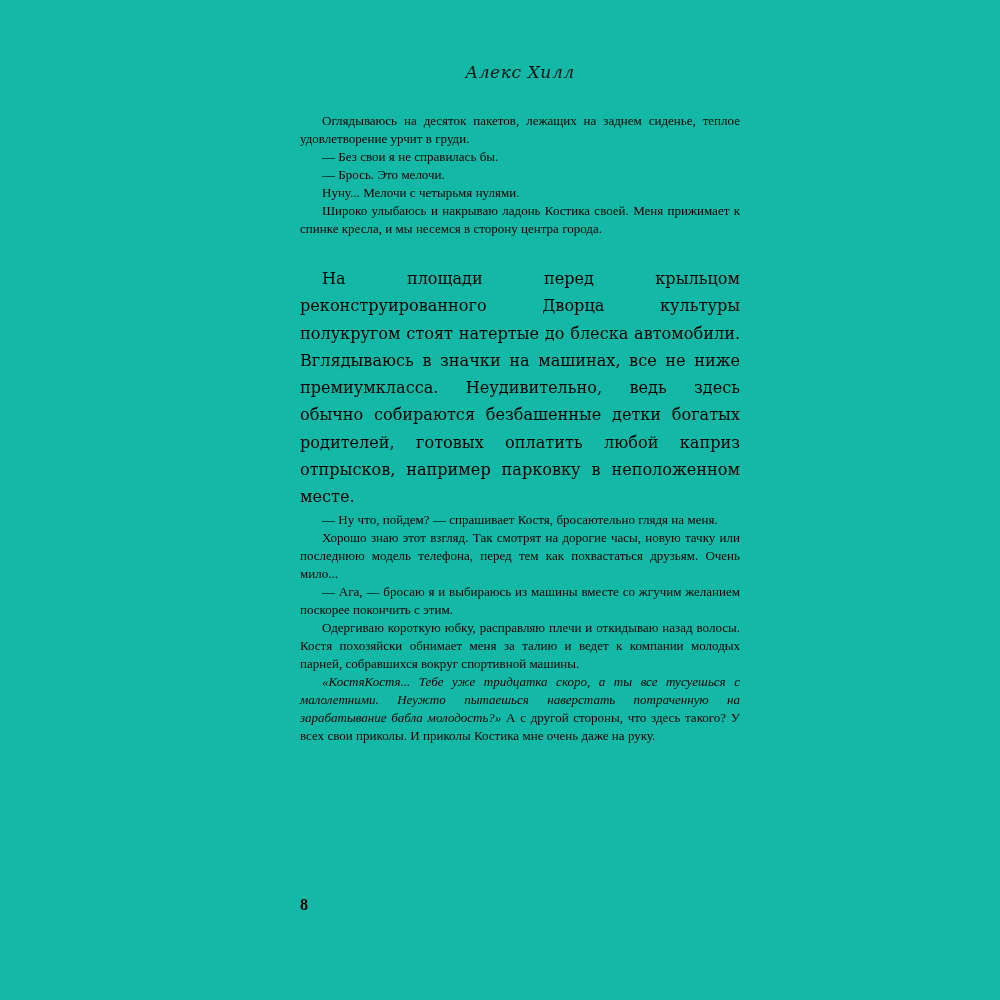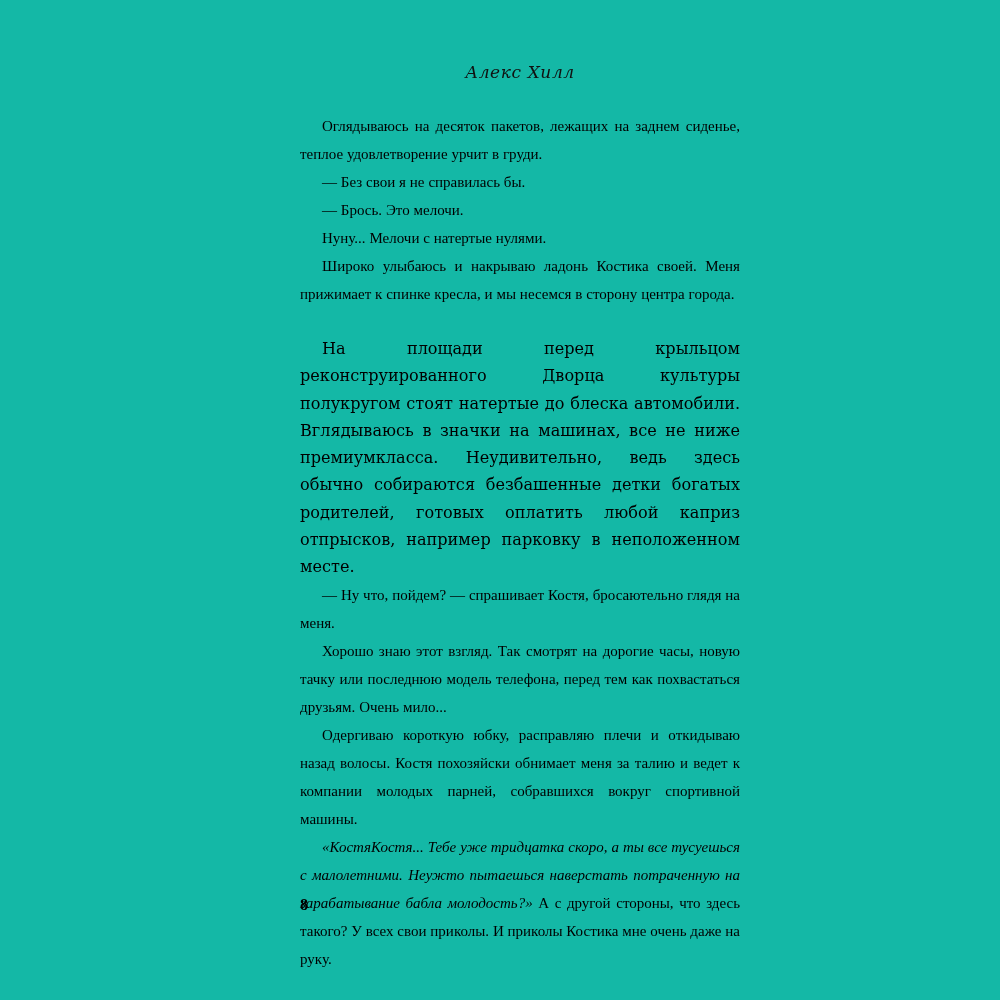--- a/index.html
+++ b/index.html
@@ -43,22 +43,22 @@
     position: absolute;
     left: 300px;
     top: 112px;
     width: 440px;
   }
 
   .para {
     margin: 0;
     text-align: justify;
     text-indent: 22px;
-    font-size: 15px;
-    line-height: 28px;
+    font-size: 13px;
+    line-height: 18px;
     hyphens: manual;
     word-spacing: 0.1px;
   }
 
   
   .para.alt {
     font-family: "DejaVu Serif", "Liberation Serif", serif;
     font-size: 16.1px;
     line-height: 27.3px;
   }
@@ -86,29 +86,30 @@
 
 <div class="page">
 
   <div class="running-head">Алекс Хилл</div>
 
   <div class="textblock">
 
     <p class="para">Оглядываюсь на десяток пакетов, лежащих на зад­нем сиденье, теплое удовлетворение урчит в груди.</p>
     <p class="para">— Без свои я не справилась бы.</p>
     <p class="para">— Брось. Это мелочи.</p>
-    <p class="para">Ну­ну... Мелочи с натертые нулями.</p>
+    <p class="para">Ну­ну... Мелочи с четырьмя нулями.</p>
     <p class="para">Широко улыбаюсь и накрываю ладонь Костика сво­ей. Меня прижимает к спинке кресла, и мы несемся в сторону центра города.</p>
 
     <div class="spacer"></div>
 
     <p class="para alt">На площади перед крыльцом реконструированного Дворца культуры полукругом стоят натертые до блеска автомобили. Вглядываюсь в значки на машинах, все не ниже премиум­класса. Неудивительно, ведь здесь обычно собираются безбашенные детки богатых роди­телей, готовых оплатить любой каприз отпрысков, на­пример парковку в неположенном месте.</p>
 
     <p class="para">— Ну что, пойдем? — спрашивает Костя, бросаю­тельно глядя на меня.</p>
     <p class="para">Хорошо знаю этот взгляд. Так смотрят на дорогие часы, новую тачку или последнюю модель телефона, перед тем как похвастаться друзьям. Очень мило...</p>
+    <p class="para">— Ага, — бросаю я и выбираюсь из машины вместе со жгучим желанием поскорее покончить с этим.</p>
     <p class="para">Одергиваю короткую юбку, расправляю плечи и от­кидываю назад волосы. Костя по­хозяйски обнимает меня за талию и ведет к компании молодых парней, собравшихся вокруг спортивной машины.</p>
 
     <p class="para"><span class="it">«Костя­Костя... Тебе уже тридцатка скоро, а ты все тусуешься с малолетними. Неужто пытаешься на­верстать потраченную на зарабатывание бабла моло­дость?»</span><span> А с другой стороны, что здесь такого? У всех свои приколы. И приколы Костика мне очень даже на руку.</span></p>
 
   </div>
 
   <div class="folio">8</div>
 
 </div>
 

